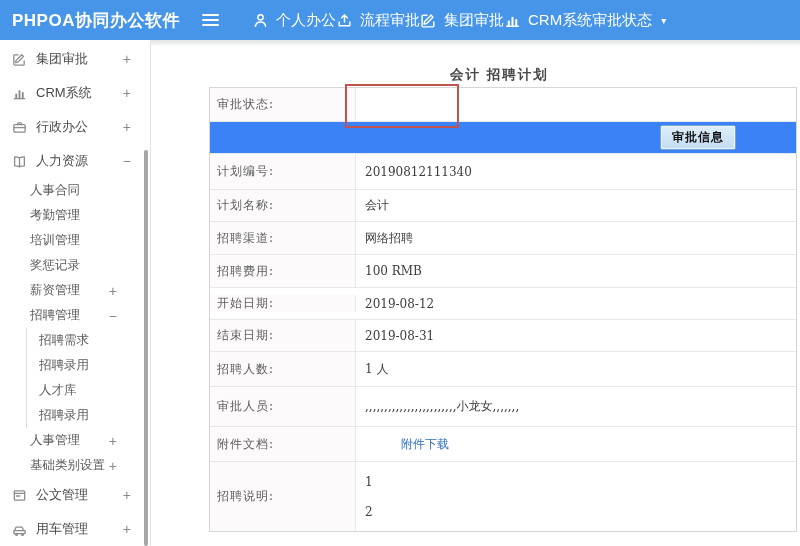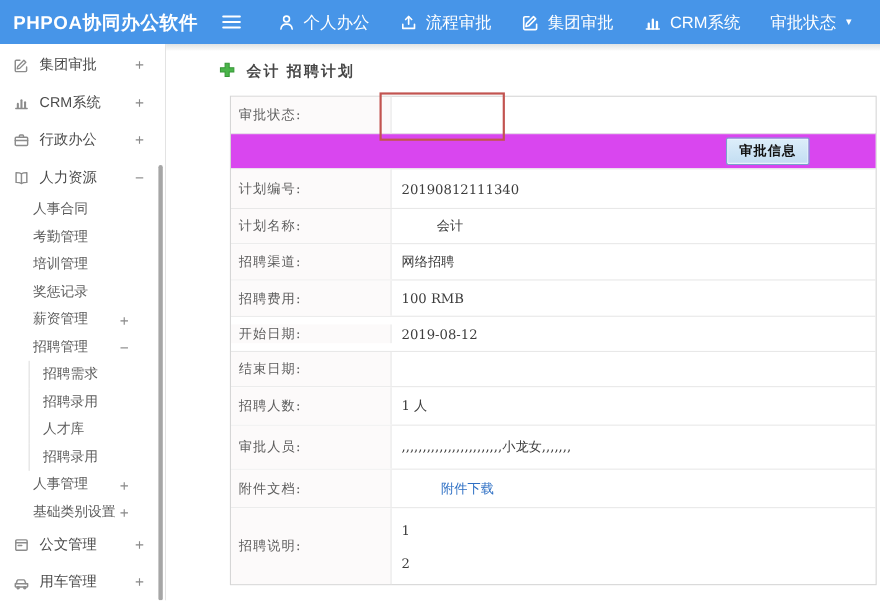--- a/index.html
+++ b/index.html
@@ -10,55 +10,55 @@
     background:#fff; overflow:hidden;
     width:800px; height:546px;
   }
   svg.ic { display:block; fill:none; stroke:currentColor; stroke-width:1.4; stroke-linecap:round; stroke-linejoin:round; }
 
   
   .topbar{ height:40px; background:#4795e8; display:flex; align-items:center; color:#fff; }
   .logo{ font-size:17px; font-weight:bold; padding-left:12px; width:186px; letter-spacing:.5px; white-space:nowrap; }
   .hamburger{ width:20px; display:flex; flex-direction:column; gap:3px; cursor:pointer; margin-left:16px;}
   .hamburger span{ display:block; width:17px; height:2px; background:#fff; border-radius:1px; }
-  .topnav{ display:flex; align-items:center; margin-left:30px; gap:27px; }
+  .topnav{ display:flex; align-items:center; margin-left:30px; }
   .topnav-item{ display:flex; align-items:center; gap:7px; font-size:15px; cursor:pointer; white-space:nowrap;}
   .topnav-item svg{ width:17px; height:17px; }
   .caret{ font-size:10px; margin-left:2px; }
 
   
   .sidebar{ position:absolute; left:0; top:40px; width:151px; height:506px; background:#fff;
             border-right:1px solid #e3e3e3; padding-top:2px; overflow:hidden;}
   .side-item{ position:relative; display:flex; align-items:center; color:#555; cursor:pointer; }
   .side-item svg{ width:15px; height:15px; color:#8c8c8c; flex:none; }
   .lvl1{ height:34px; padding-left:12px; gap:9px; font-size:13px; color:#4a4a4a; }
   .lvl2{ height:25px; padding-left:30px; font-size:12.5px; color:#5c5c5c; }
   .lvl3{ height:25px; margin-left:26px; padding-left:12px; border-left:1px solid #dedede; font-size:12.5px; color:#5c5c5c; }
   .expand{ position:absolute; color:#8a8a8a; font-size:14px; top:50%; transform:translateY(-50%); }
   .lvl1 .expand{ right:19px; }
   .lvl2 .expand{ right:33px; }
   .scroll-thumb{ position:absolute; right:2px; top:110px; bottom:0; width:4px; background:#a6a6a6; border-radius:2px; }
 
   
   .content{ position:absolute; left:151px; top:40px; width:649px; height:506px; background:#fff; }
   .top-shadow{ height:6px; background:linear-gradient(180deg,#dfe3e4,#fbfbfb); }
-  .title-row{ display:flex; gap:10px; margin:10px 0 0 48px; height:18px; }
+  .title-row{ display:flex; align-items:center; gap:10px; margin:10px 0 0 48px; height:18px;flex-direction:column; }
   .page-title{ font-size:13.5px; font-weight:bold; color:#474747; letter-spacing:2px; }
 
   .form-table{ margin:13px 0 0 58px; width:588px; border:1px solid #d6d6d6;
                font-family:"DejaVu Serif", serif; font-size:12px; color:#3d3d3d; background:#fff; }
   .frow{ display:flex; border-top:1px solid #e8e8e8; align-items:stretch; }
   .frow:first-child{ border-top:none; }
   .flabel{ width:146px; flex:none; background:#fcfafa; border-right:1px solid #e8e8e8;
            display:flex; align-items:center; padding-left:7px; color:#5d5d5d; letter-spacing:1px; }
   .fvalue{ flex:1; display:flex; align-items:center; padding-left:9px; color:#3d3d3d; }
   .fvalue.multi{ flex-direction:column; align-items:flex-start; justify-content:center; gap:16px; }
   .fvalue a{ color:#2d6fc4; text-decoration:none; }
 
-  .btn-row{ justify-content:flex-end; padding-right:60px; background:#d946ef; display:flex; align-items:center; min-height:32px; }
+  .btn-row{ justify-content:flex-end; padding-right:60px; background:#3b82f6; display:flex; align-items:center; min-height:32px; }
   .approve-btn{ font-family:"DejaVu Serif", serif; font-size:12px; font-weight:bold; color:#111;
                 background:linear-gradient(180deg,#ddeefa,#c2ddf2); border:1px solid #79a3cc;
                 border-radius:2px; padding:3px 11px; box-shadow:inset 0 0 0 1px #e9f4fc; cursor:pointer; letter-spacing:1px;}
 
   .radio-group{ display:flex; align-items:center; gap:18px; }
   .radio-opt{ display:flex; align-items:center; gap:6px; cursor:pointer; font-weight:bold; color:#333; letter-spacing:1px;}
   .radio{ width:12px; height:12px; border-radius:50%; border:1px solid #9a9a9a;
           background:radial-gradient(circle at 40% 35%, #ffffff, #d9d9d9); position:relative; flex:none;}
   .radio.selected::after{ content:""; position:absolute; left:3px; top:3px; width:4px; height:4px;
           border-radius:50%; background:#3c3c3c; }
@@ -257,38 +257,39 @@
     </div>
 
     <div class="frow btn-row">
       <button class="approve-btn">审批信息</button>
     </div>
 
   <div class="frow" style="min-height: 36px;">
         <div class="flabel">计划编号:</div>
         <div class="fvalue">20190812111340</div>
       </div>
-      <div class="frow" style="min-height: 32px; gap: 32px;">
+      <div class="frow" style="min-height: 32px;">
         <div class="flabel">计划名称:</div>
         <div class="fvalue">会计</div>
       </div>
       <div class="frow" style="min-height: 33px;">
         <div class="flabel">招聘渠道:</div>
         <div class="fvalue">网络招聘</div>
       </div>
       <div class="frow" style="min-height: 33px;">
         <div class="flabel">招聘费用:</div>
         <div class="fvalue">100 RMB</div>
       </div>
       <div class="frow" style="min-height: 32px; align-items: center;">
         <div class="flabel">开始日期:</div>
         <div class="fvalue">2019-08-12</div>
       </div>
       <div class="frow" style="min-height: 32px;">
         <div class="flabel">结束日期:</div>
+        <div class="fvalue">2019-08-31</div>
       </div>
       <div class="frow" style="min-height: 35px;">
         <div class="flabel">招聘人数:</div>
         <div class="fvalue">1 人</div>
       </div>
       <div class="frow" style="min-height: 40px;">
         <div class="flabel">审批人员:</div>
         <div class="fvalue">,,,,,,,,,,,,,,,,,,,,,,,,小龙女,,,,,,,</div>
       </div>
       <div class="frow" style="min-height: 35px; gap: 36px;">

